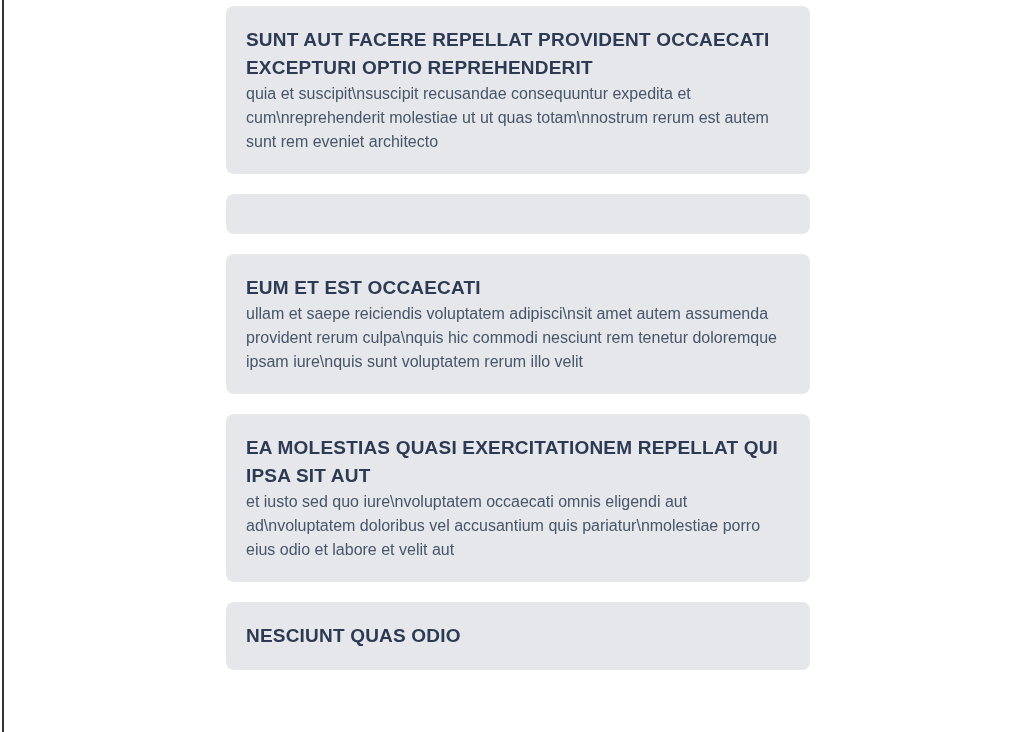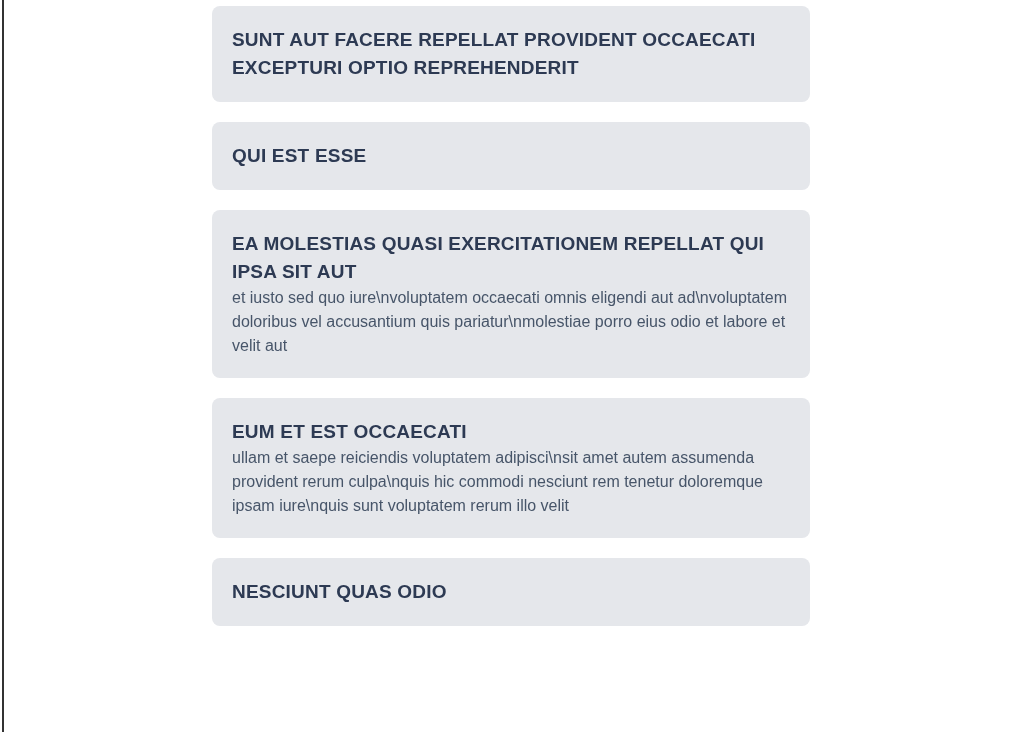--- a/index.html
+++ b/index.html
@@ -26,20 +26,21 @@
   .posts-list {
     width: 600px;
     margin: 6px auto 0 auto;
     padding-left: 2px; 
   }
   .card {
     background: #e5e7eb;
     border-radius: 8px;
     padding: 20px;
     margin-bottom: 20px;
+    margin-left: 14px;
   }
   .card-title {
     margin: 0;
     color: #2d3a53;
     font-size: 19px;
     line-height: 28px;
     font-weight: 700;
     letter-spacing: 0.2px;
     text-transform: uppercase;
   }
@@ -53,34 +54,34 @@
 </style>
 </head>
 <body>
 
 <div class="left-edge-line"></div>
 
 <main class="posts-list">
 
   <article class="card">
     <h2 class="card-title">SUNT AUT FACERE REPELLAT PROVIDENT OCCAECATI EXCEPTURI OPTIO REPREHENDERIT</h2>
+    <p class="card-body">quia et suscipit\nsuscipit recusandae consequuntur expedita et cum\nreprehenderit molestiae ut ut quas totam\nnostrum rerum est autem sunt rem eveniet architecto</p>
   </article>
 
   <article class="card">
-    <h2 class="card-title">QUI EST ESSE</h2>
+  </article>
+
+  <article class="card">
+    <h2 class="card-title">EUM ET EST OCCAECATI</h2>
+    <p class="card-body">ullam et saepe reiciendis voluptatem adipisci\nsit amet autem assumenda provident rerum culpa\nquis hic commodi nesciunt rem tenetur doloremque ipsam iure\nquis sunt voluptatem rerum illo velit</p>
   </article>
 
   <article class="card">
     <h2 class="card-title">EA MOLESTIAS QUASI EXERCITATIONEM REPELLAT QUI IPSA SIT AUT</h2>
     <p class="card-body">et iusto sed quo iure\nvoluptatem occaecati omnis eligendi aut ad\nvoluptatem doloribus vel accusantium quis pariatur\nmolestiae porro eius odio et labore et velit aut</p>
-  </article>
-
-  <article class="card">
-    <h2 class="card-title">EUM ET EST OCCAECATI</h2>
-    <p class="card-body">ullam et saepe reiciendis voluptatem adipisci\nsit amet autem assumenda provident rerum culpa\nquis hic commodi nesciunt rem tenetur doloremque ipsam iure\nquis sunt voluptatem rerum illo velit</p>
   </article>
 
   <article class="card">
     <h2 class="card-title">NESCIUNT QUAS ODIO</h2>
     <p class="card-body"></p>
   </article>
 
 </main>
 
 </body></html>

